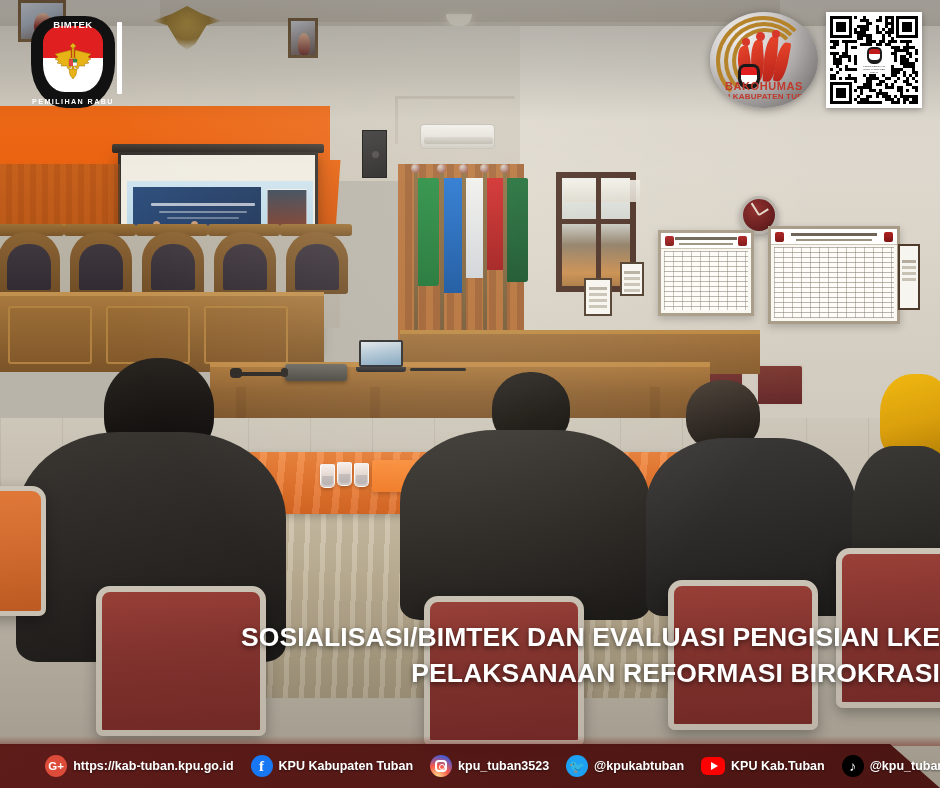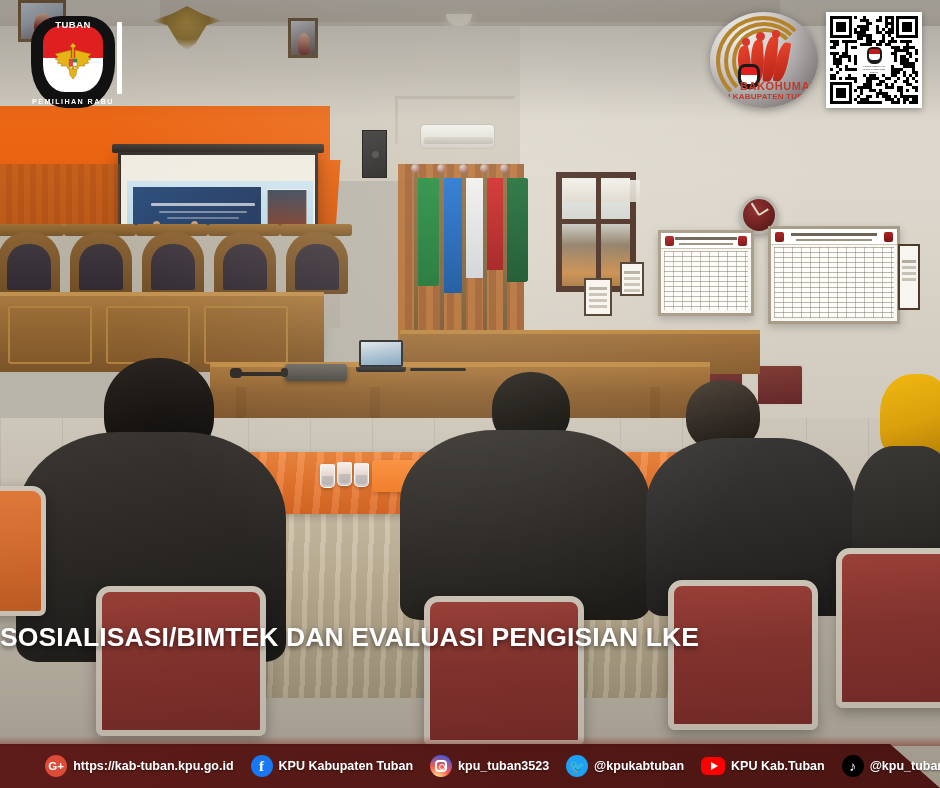--- a/index.html
+++ b/index.html
@@ -263,21 +263,21 @@
     border-top-color:#b5832a; border-left-color:#b5832a; }
   .bako-flames { position:absolute; left:28px; top:22px; width:54px; height:48px; }
   .flame { position:absolute; border-radius:60% 10% 60% 10%;
     background:linear-gradient(160deg,#e8452a,#b8231a); }
   .bako-dot { position:absolute; border-radius:50%; background:#d8382a; }
   .bako-kpu { position:absolute; left:28px; top:52px; width:22px; height:25px;
     border-radius:32% 32% 40% 40%; background:#1a1a1a; }
   .bako-kpu:after { content:""; position:absolute; left:3px; top:3px; right:3px; bottom:5px;
     border-radius:26% 26% 34% 34%;
     background:linear-gradient(180deg,#e02020 0%,#e02020 48%,#fff 48%,#fff 100%); }
-  .bako-t1 { position:absolute; left:0; top:68px; width:100%; text-align:right;
+  .bako-t1 { position:absolute; left:0; top:68px; width:100%; text-align:center;
     font-size:11px; font-weight:700; color:#c0392b; letter-spacing:.6px; }
   .bako-t2 { position:absolute; left:0; top:80px; width:100%; text-align:center;
     font-size:8px; font-weight:700; color:#c0392b; letter-spacing:.2px; }
 
   
   .qr { position:absolute; left:826px; top:12px; width:96px; height:96px;
     background:#fff; padding:4px; box-shadow:0 2px 6px rgba(0,0,0,.3); }
   .qr-canvas { position:relative; width:100%; height:100%; }
   .qr-mod { position:absolute; background:#000; }
   .qr-eye { position:absolute; border:3px solid #000; background:#fff; }
@@ -285,21 +285,21 @@
   .qr-center { position:absolute; left:50%; top:50%; transform:translate(-50%,-50%);
     width:24px; height:28px; background:#fff; display:flex; flex-direction:column;
     align-items:center; justify-content:flex-start; }
   .qr-kpu { width:15px; height:17px; border-radius:32% 32% 40% 40%; background:#1a1a1a; margin-top:1px; }
   .qr-kpu:after { content:""; display:block; margin:2px; height:11px;
     border-radius:26% 26% 34% 34%;
     background:linear-gradient(180deg,#c01a1a 0%,#c01a1a 48%,#fff 48%,#fff 100%); }
   .qr-label { font-size:2.4px; color:#222; text-align:center; line-height:1.25; margin-top:1px; }
 
   
-  .caption { position:absolute; left:0; top:620px; width:940px; text-align:left; }
+  .caption { position:absolute; left:0; top:620px; width:940px; text-align:right; }
   .caption-line { font-size:26.5px; font-weight:700; color:#fff; letter-spacing:.1px;
     line-height:1.34; text-shadow:0 2px 5px rgba(0,0,0,.55); }
 
   
   .footer-band { position:absolute; left:0; top:744px; width:940px; height:44px;
     background:linear-gradient(90deg, rgba(88,18,16,.93) 0%, rgba(78,16,14,.94) 55%, rgba(70,14,12,.95) 100%);
     clip-path:polygon(0 0, 890px 0, 940px 44px, 0 44px); }
   .footer-band-top { position:absolute; left:0; top:736px; width:940px; height:10px;
     background:linear-gradient(180deg, rgba(150,42,32,.0) 0%, rgba(120,30,24,.45) 100%); }
   .socials { position:absolute; left:0; top:744px; width:940px; height:44px;
@@ -528,21 +528,21 @@
           <path d="M24 13 L40 17 l-3 3 3 2 -4 2 2 2 -5 1 1 2 -6 0 -1 3 -3 -2z"></path>
           <path d="M18 32 h8 l-1 6 -3 4 -3 -4z"></path>
         </g>
         <rect x="18" y="22" width="8" height="7" fill="#fff" stroke="#9c7208" stroke-width=".4"></rect>
         <path d="M18 22 h4 v7 h-4z" fill="#d9262a" opacity=".85"></path>
         <path d="M22 22 h4 v3.5 h-4z" fill="#1e7a35" opacity=".9"></path>
       </svg>
       <div class="kpu-dot" style="left:2px;top:40px;"></div>
       <div class="kpu-dot" style="right:2px;top:40px;"></div>
     </div>
-    <div class="kpu-text-top">TUBAN</div>
+    <div class="kpu-text-top">BIMTEK</div>
     <div class="kpu-text-bot">PEMILIHAN RABU</div>
   </div>
 
   <div class="hdr-divider"></div>
   <div class="hdr-text">
   </div>
 
   <div class="bako">
     <div class="bako-arc" style="left:6px;top:4px;width:94px;height:90px;border-width:4px;"></div>
     <div class="bako-arc" style="left:14px;top:10px;width:80px;height:78px;border-width:4px;"></div>
@@ -853,20 +853,21 @@
         <div class="qr-mod" style="left: 66.7586px; top: 84.9655px; width: 3.03448px; height: 3.03448px;"></div>
         <div class="qr-mod" style="left: 72.8276px; top: 84.9655px; width: 3.03448px; height: 3.03448px;"></div>
         <div class="qr-mod" style="left: 78.8966px; top: 84.9655px; width: 3.03448px; height: 3.03448px;"></div>
         <div class="qr-mod" style="left: 81.931px; top: 84.9655px; width: 3.03448px; height: 3.03448px;"></div>
         <div class="qr-mod" style="left: 84.9655px; top: 84.9655px; width: 3.03448px; height: 3.03448px;"></div>
       </div>
   </div>
 
   <div class="caption">
     <div class="caption-line">SOSIALISASI/BIMTEK DAN EVALUASI PENGISIAN LKE</div>
+    <div class="caption-line">PELAKSANAAN REFORMASI BIROKRASI</div>
   </div>
 
   <div class="footer-band-top"></div>
   <div class="footer-band"></div>
   <div class="socials" id="socials">
       <div class="social">
         <div class="sicon ic-gplus">G+</div>
         <span class="slabel">https://kab-tuban.kpu.go.id</span>
       </div>
       <div class="social">

